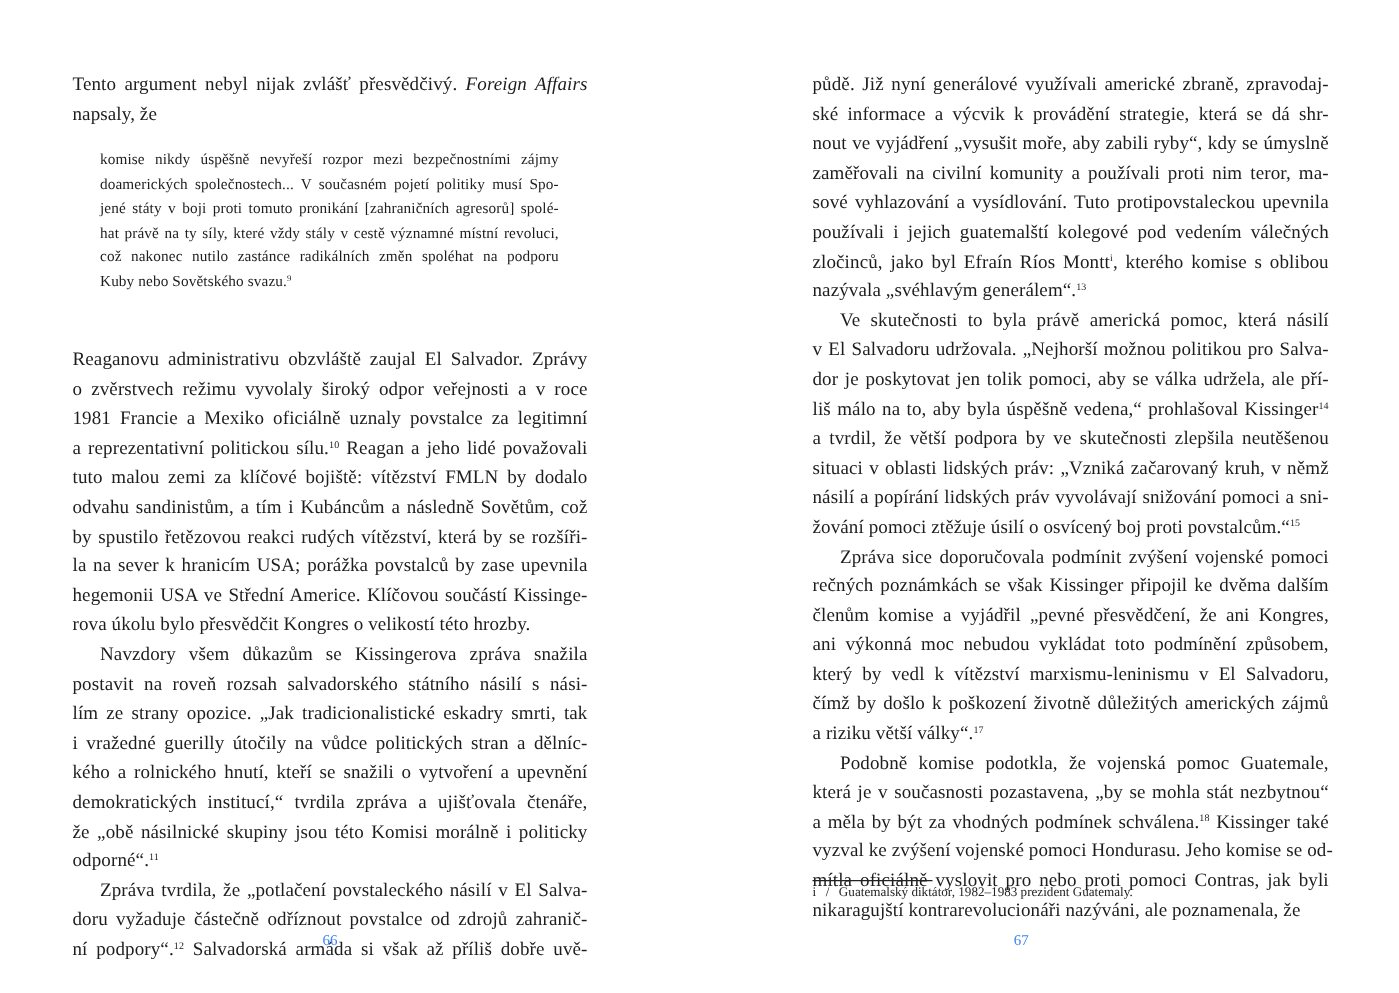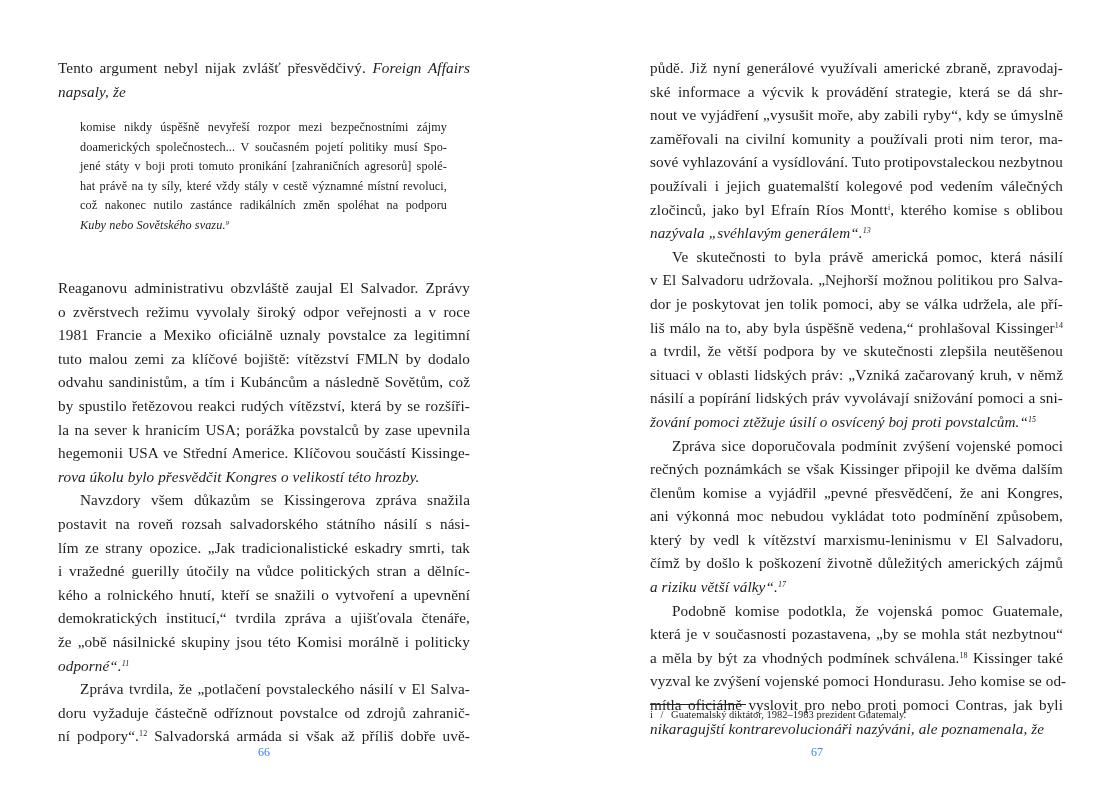--- a/index.html
+++ b/index.html
@@ -4,21 +4,21 @@
 <style>
   html, body { margin: 0; padding: 0; background: #ffffff; }
   body { width: 1119px; height: 794px; position: relative; overflow: hidden;
          font-family: "Liberation Serif", "DejaVu Serif", serif; color: #1d1d1d; }
   .page { position: absolute; top: 0; height: 794px; }
   #page-left { left: 0; width: 560px; }
   #page-right { left: 560px; width: 559px; }
   .textblock { position: absolute; text-align: justify; text-align-last: left; }
   .line { display: block; height: 23.6px; line-height: 23.6px; font-size: 15.2px;
           white-space: nowrap; text-align: justify; text-align-last: justify; letter-spacing: 0.1px; }
-  .line.last { text-align-last: left; font-style: italic; }
+  .line.last { text-align-last: left; }
   .line.indent { text-indent: 22px; }
   .quote .line { height: 19.55px; line-height: 19.55px; font-size: 12.2px; }
   sup { font-size: 8px; vertical-align: 5px; line-height: 0; }
   .qsup { font-size: 7px; vertical-align: 4px; }
   .folio { position: absolute; font-size: 12px; color: #3b82f6; width: 60px; text-align: center; }
   .fn-rule { position: absolute; height: 1px; background: #222; }
   .footnote { position: absolute; font-size: 10.5px; color: #222; white-space: nowrap; }
   i.it { font-style: italic; }
 </style>
 </head>
@@ -34,20 +34,21 @@
       <span class="line"><span>doamerických společnostech... V současném pojetí politiky musí Spo-</span></span>
       <span class="line"><span>jené státy v boji proti tomuto pronikání [zahraničních agresorů] spolé-</span></span>
       <span class="line"><span>hat právě na ty síly, které vždy stály v cestě významné místní revoluci,</span></span>
       <span class="line"><span>což nakonec nutilo zastánce radikálních změn spoléhat na podporu</span></span>
       <span class="line last"><span>Kuby nebo Sovětského svazu.</span><sup class="qsup">9</sup></span>
     </div>
   <div class="textblock" id="left-body" style="left:58px; top:276px; width:412px;">
       <span class="line"><span>Reaganovu administrativu obzvláště zaujal El Salvador. Zprávy</span></span>
       <span class="line"><span>o zvěrstvech režimu vyvolaly široký odpor veřejnosti a v roce</span></span>
       <span class="line"><span>1981 Francie a Mexiko oficiálně uznaly povstalce za legitimní</span></span>
+      <span class="line"><span>a reprezentativní politickou sílu.</span><sup>10</sup><span> Reagan a jeho lidé považovali</span></span>
       <span class="line"><span>tuto malou zemi za klíčové bojiště: vítězství FMLN by dodalo</span></span>
       <span class="line"><span>odvahu sandinistům, a tím i Kubáncům a následně Sovětům, což</span></span>
       <span class="line"><span>by spustilo řetězovou reakci rudých vítězství, která by se rozšíři-</span></span>
       <span class="line"><span>la na sever k hranicím USA; porážka povstalců by zase upevnila</span></span>
       <span class="line"><span>hegemonii USA ve Střední Americe. Klíčovou součástí Kissinge-</span></span>
       <span class="line last"><span>rova úkolu bylo přesvědčit Kongres o velikostí této hrozby.</span></span>
       <span class="line indent"><span>Navzdory všem důkazům se Kissingerova zpráva snažila</span></span>
       <span class="line"><span>postavit na roveň rozsah salvadorského státního násilí s nási-</span></span>
       <span class="line"><span>lím ze strany opozice. „Jak tradicionalistické eskadry smrti, tak</span></span>
       <span class="line"><span>i vražedné guerilly útočily na vůdce politických stran a dělníc-</span></span>
@@ -61,21 +62,21 @@
     </div>
   <div class="folio" style="left:234px; top:745px;">66</div>
 </div>
 
 <div class="page" id="page-right">
   <div class="textblock" id="right-body" style="left:90px; top:56px; width:413px;">
       <span class="line"><span>půdě. Již nyní generálové využívali americké zbraně, zpravodaj-</span></span>
       <span class="line"><span>ské informace a výcvik k provádění strategie, která se dá shr-</span></span>
       <span class="line"><span>nout ve vyjádření „vysušit moře, aby zabili ryby“, kdy se úmyslně</span></span>
       <span class="line"><span>zaměřovali na civilní komunity a používali proti nim teror, ma-</span></span>
-      <span class="line"><span>sové vyhlazování a vysídlování. Tuto protipovstaleckou nezbytnou</span></span>
+      <span class="line"><span>sové vyhlazování a vysídlování. Tuto protipovstaleckou upevnila</span></span>
       <span class="line"><span>používali i jejich guatemalští kolegové pod vedením válečných</span></span>
       <span class="line"><span>zločinců, jako byl Efraín Ríos Montt</span><sup>i</sup><span>, kterého komise s oblibou</span></span>
       <span class="line last"><span>nazývala „svéhlavým generálem“.</span><sup>13</sup></span>
       <span class="line indent"><span>Ve skutečnosti to byla právě americká pomoc, která násilí</span></span>
       <span class="line"><span>v El Salvadoru udržovala. „Nejhorší možnou politikou pro Salva-</span></span>
       <span class="line"><span>dor je poskytovat jen tolik pomoci, aby se válka udržela, ale pří-</span></span>
       <span class="line"><span>liš málo na to, aby byla úspěšně vedena,“ prohlašoval Kissinger</span><sup>14</sup></span>
       <span class="line"><span>a tvrdil, že větší podpora by ve skutečnosti zlepšila neutěšenou</span></span>
       <span class="line"><span>situaci v oblasti lidských práv: „Vzniká začarovaný kruh, v němž</span></span>
       <span class="line"><span>násilí a popírání lidských práv vyvolávají snižování pomoci a sni-</span></span>

